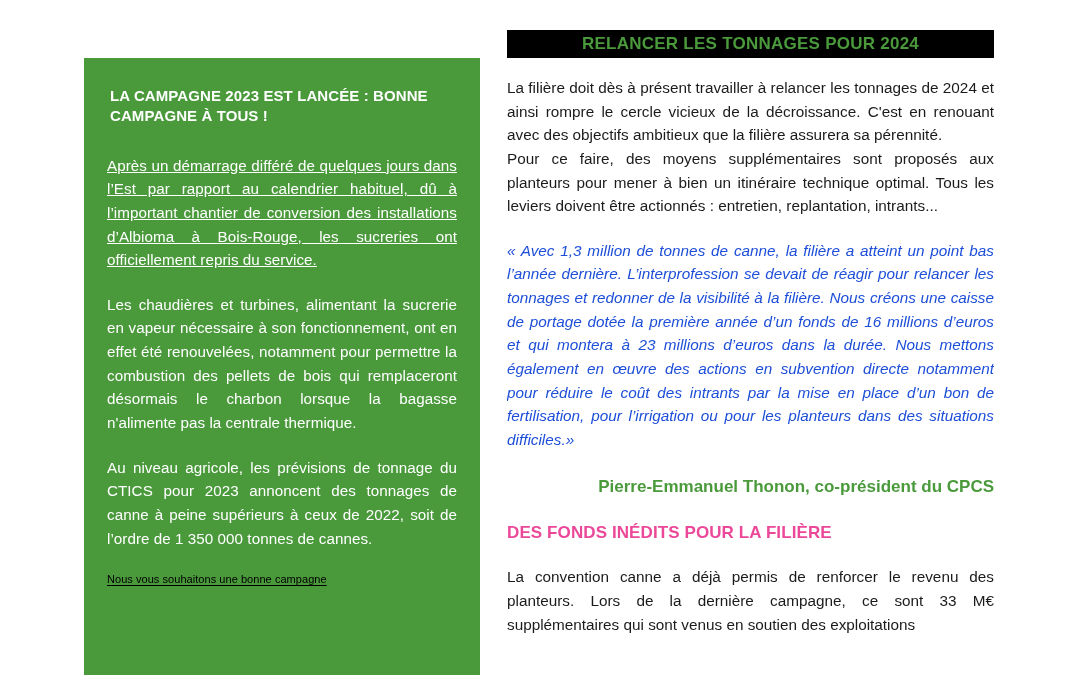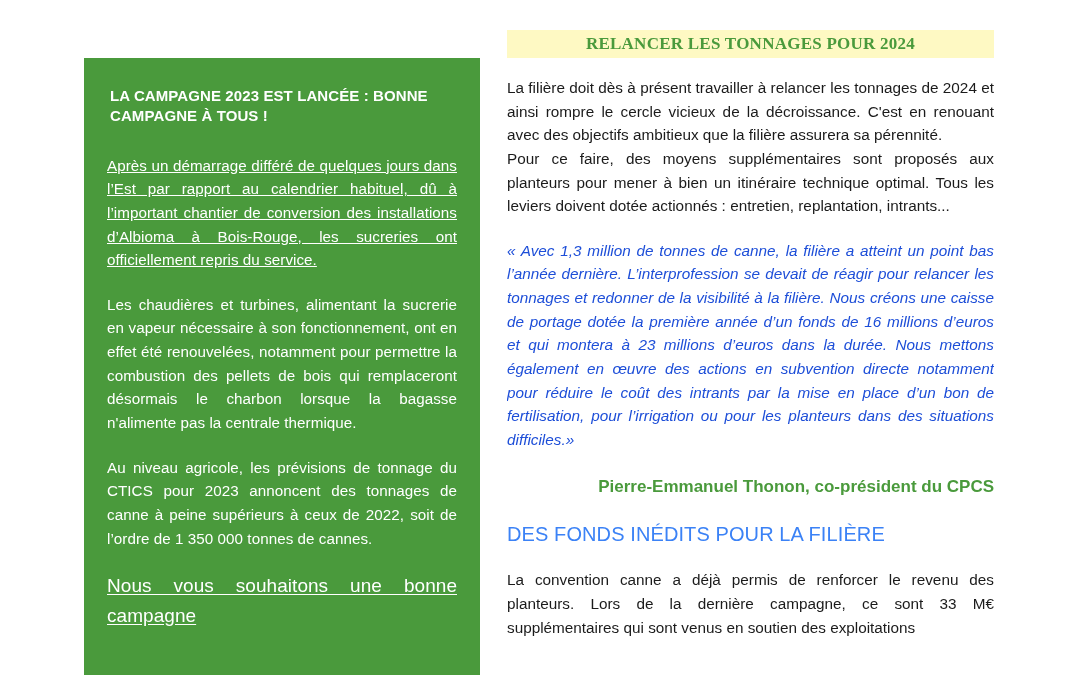--- a/index.html
+++ b/index.html
@@ -51,49 +51,48 @@
     text-align: justify;
     margin: 0;
     padding: 0 3px;
     letter-spacing: 0.05px;
   }
   .panel-para + .panel-para { margin-top: 21px; }
 
   .panel-para.first { margin-top: 28px; text-decoration: underline; }
 
   .panel-closing {
-    color: #ffffff;
-    font-size: 19px;
+    color: #000000;
+    font-size: 11px;
     line-height: 1.555;
     text-align: justify;
     text-decoration: underline;
     text-underline-offset: 2px;
     margin: 21px 0 0 0;
     padding: 0 3px;
     letter-spacing: 0.05px;
   }
 
   
   .right-col {
     position: absolute;
     left: 507px;
     top: 30px;
     width: 487px;
     height: 645px;
     overflow: hidden;
   }
 
   .banner {
-    background: #fef9c3;
+    background: #000000;
     height: 28px;
     display: flex;
     align-items: center;
     justify-content: center;
     margin-bottom: 18px;
-    font-family: Liberation Serif, serif;
   }
   .banner-text {
     color: #4a9a3c;
     font-size: 17px;
     font-weight: bold;
     letter-spacing: 0.25px;
   }
 
   .body-para {
     color: #1b1b1b;
@@ -117,23 +116,23 @@
 
   .attribution {
     color: #4a9a3c;
     font-size: 17px;
     font-weight: bold;
     text-align: right;
     margin: 26px 0 0 0;
   }
 
   .subheading {
-    color: #3b82f6;
-    font-size: 20px;
-    font-weight: normal;
+    color: #ec4899;
+    font-size: 17px;
+    font-weight: bold;
     letter-spacing: 0.1px;
     margin: 26px 0 0 0;
   }
 
   .closing-para {
     color: #1b1b1b;
     font-size: 15.3px;
     line-height: 1.545;
     text-align: justify;
     margin: 22px 0 16px 0;
@@ -157,21 +156,21 @@
   </div>
 
   <div class="right-col">
 
     <div class="banner">
       <span class="banner-text">RELANCER LES TONNAGES POUR 2024</span>
     </div>
 
     <p class="body-para">La filière  doit dès à présent travailler à relancer les tonnages de 2024 et ainsi rompre le cercle vicieux de la décroissance. C'est en renouant avec des objectifs ambitieux que la filière assurera sa pérennité.</p>
 
-    <p class="body-para tight">Pour ce faire, des moyens supplémentaires sont proposés aux planteurs pour mener à bien un itinéraire technique optimal. Tous les leviers doivent dotée actionnés : entretien, replantation, intrants...</p>
+    <p class="body-para tight">Pour ce faire, des moyens supplémentaires sont proposés aux planteurs pour mener à bien un itinéraire technique optimal. Tous les leviers doivent être actionnés : entretien, replantation, intrants...</p>
 
     <p class="quote">« Avec 1,3 million de tonnes de canne,  la filière a atteint un point bas l’année dernière. L’interprofession se devait de réagir pour relancer les tonnages et redonner de la visibilité à la filière. Nous créons une caisse de portage dotée la première année d’un fonds de 16 millions d’euros et qui montera à 23 millions d’euros dans la durée. Nous mettons également en œuvre des actions en subvention directe notamment pour réduire le coût des intrants par la mise en place d’un bon de fertilisation, pour l’irrigation ou pour les planteurs dans des situations difficiles.»</p>
 
     <p class="attribution">Pierre-Emmanuel Thonon, co-président du CPCS</p>
 
     <h2 class="subheading">DES FONDS INÉDITS POUR LA FILIÈRE</h2>
 
     <p class="closing-para">La convention canne a déjà permis de renforcer le revenu des planteurs. Lors de la dernière campagne, ce sont 33 M€ supplémentaires qui sont venus en soutien des exploitations</p>
   </div>
 

